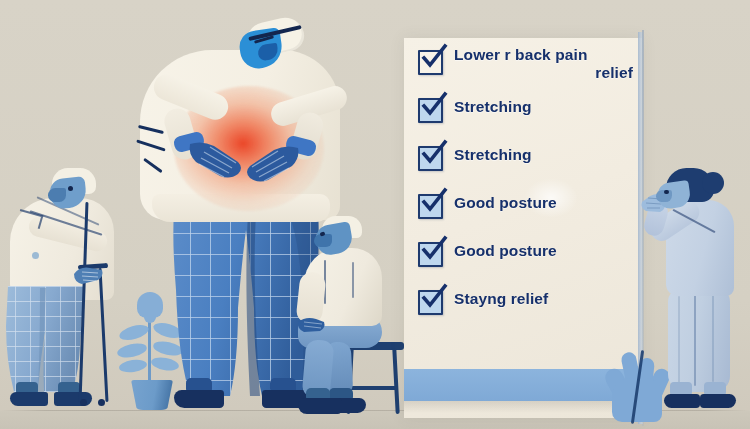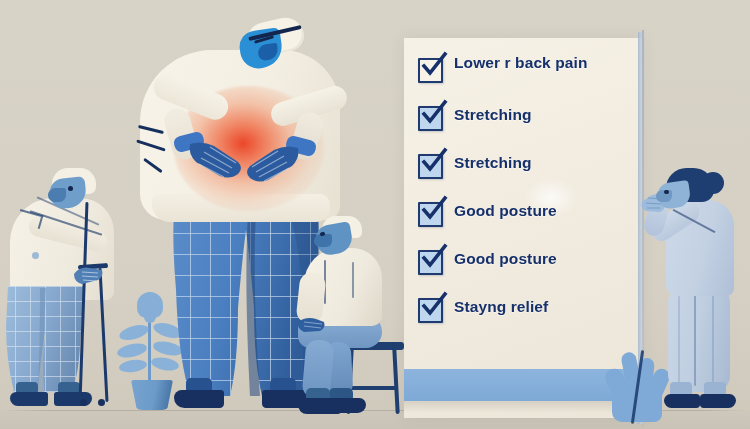--- a/index.html
+++ b/index.html
@@ -26,21 +26,21 @@
   #board-edge{position:absolute;left:638px;top:32px;width:5px;height:392px;
     background:linear-gradient(90deg,#9fb4cc 0%,#b9c7d8 45%,#cdd3d4 100%);opacity:.85;}
   #board-edge-2{position:absolute;left:642px;top:30px;width:2px;height:396px;
     background:linear-gradient(180deg,rgba(140,160,185,.55),rgba(160,175,195,.25));}
   #board-bottom-bar{position:absolute;left:404px;top:369px;width:238px;height:32px;
     background:linear-gradient(180deg,#8cb4dd 0%,#7fa9d6 100%);}
   #board-shadow{position:absolute;left:404px;top:401px;width:250px;height:12px;
     background:linear-gradient(180deg,rgba(120,115,105,.20),rgba(120,115,105,0));}
 
   
-  #checklist{position:absolute;left:418px;top:52px;width:215px;}
+  #checklist{position:absolute;left:418px;top:44px;width:215px;}
   .row{display:flex;align-items:flex-start;margin-bottom:5px;min-height:43px;}
   .cbx{position:relative;width:25px;height:25px;flex:0 0 25px;margin-top:6px;margin-right:11px;}
   .cbx .box{position:absolute;left:0;top:0;width:100%;height:100%;
     border:2.6px solid #1e3a6e;box-sizing:border-box;border-radius:1px;
     background:#bed7ee;box-shadow:1px 1px 2px rgba(40,60,100,.22);}
   .row.first .cbx .box{background:#f7f3e9;}
   .cbx .tick{position:absolute;left:1px;top:-7px;width:30px;height:30px;}
   .label{font-size:15.5px;font-weight:700;color:#16306b;line-height:17px;
     letter-spacing:.1px;padding-top:6px;flex:1;
     text-shadow:0 1px 1px rgba(255,255,255,.6);}
@@ -371,20 +371,21 @@
 
     <div class="row first">
       <span class="cbx">
         <span class="box" style="background: rgb(247, 243, 233);"></span>
         <svg class="tick" viewBox="0 0 30 30">
             <path d="M5 15 L11 22 L26 3" stroke="#16306b" stroke-width="3.6" fill="none" stroke-linecap="square"></path>
           </svg>
       </span>
       <span class="label">
         <span>Lower r back pain</span>
+        <span class="ln2">relief</span>
       </span>
     </div>
 
     <div class="row">
       <span class="cbx">
         <span class="box" style="background: rgb(190, 215, 238);"></span>
         <svg class="tick" viewBox="0 0 30 30">
             <path d="M5 15 L11 22 L26 3" stroke="#16306b" stroke-width="3.6" fill="none" stroke-linecap="square"></path>
           </svg>
       </span>

